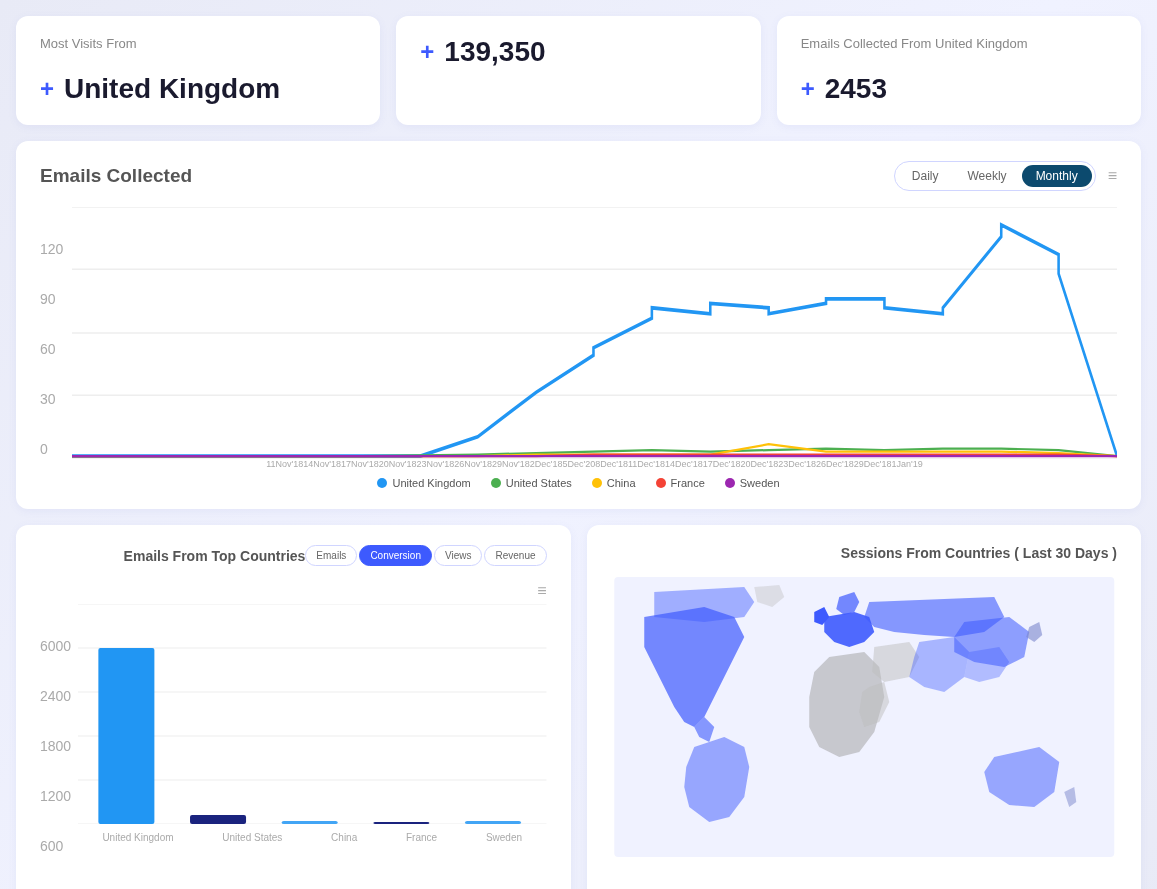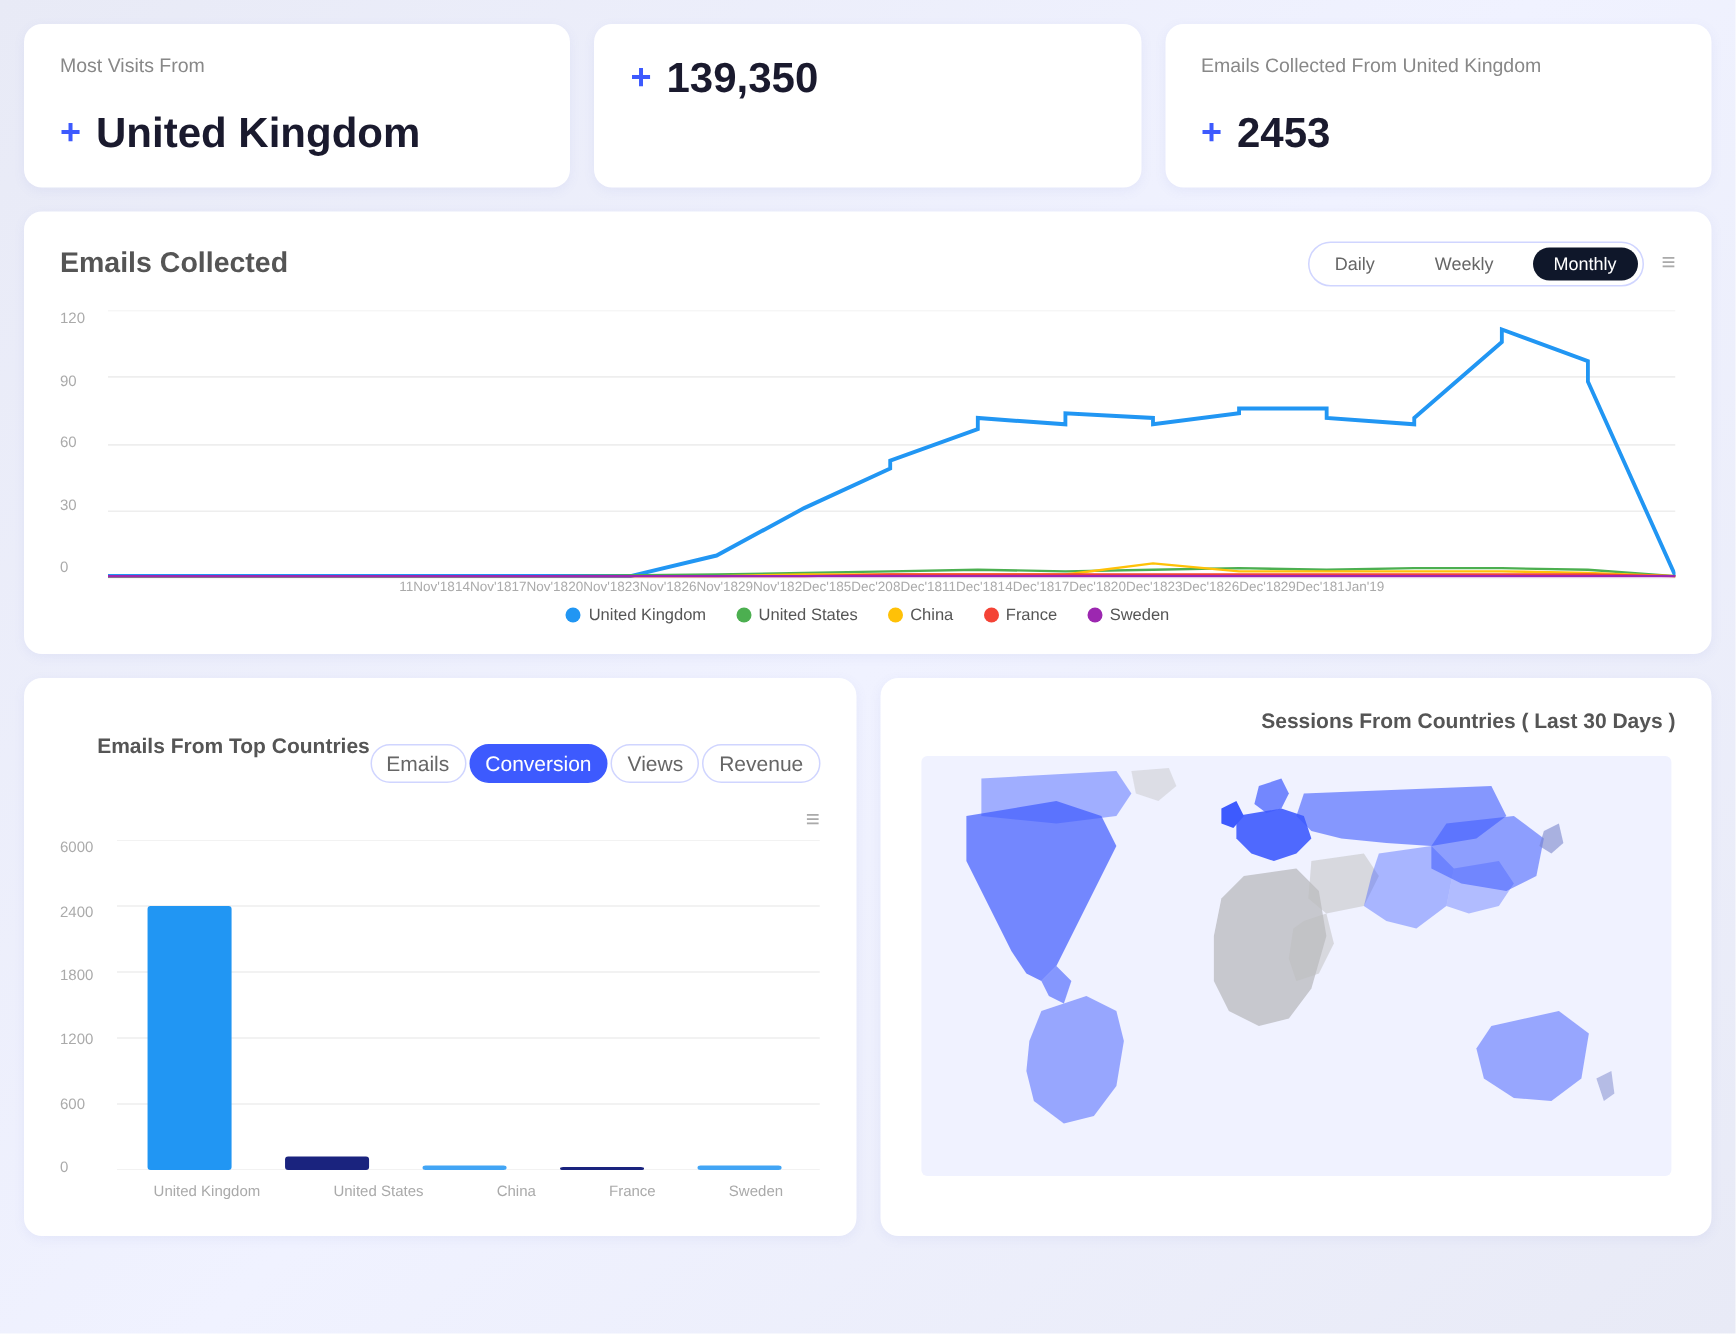--- a/index.html
+++ b/index.html
@@ -55,50 +55,51 @@
       align-items: center;
       margin-bottom: 16px;
     }
     .chart-title {
       font-size: 19px;
       color: #555;
       font-weight: 600;
     }
     .tab-group {
       display: flex;
-      gap: 12px;
+      gap: 1px;
       border: 1px solid #d0d5ff;
       border-radius: 20px;
       padding: 3px;
     }
     .tab-btn {
       padding: 4px 14px;
       border-radius: 16px;
       border: none;
       font-size: 12px;
       cursor: pointer;
       background: transparent;
       color: #666;
     }
     .tab-btn.active {
-      background: #0f172a;
+      background: #0c4a6e;
       color: white;
     }
     .menu-icon {
       color: #aaa;
       font-size: 16px;
       cursor: pointer;
     }
     .chart-svg {
       width: 100%;
       height: 100%;
     }
     .y-label {
-      font-size: 10px;
+      font-size: 14px;
       color: #aaa;
+      margin-top: 34px;
     }
     .x-axis-labels {
       display: flex;
       justify-content: center;
       padding-left: 32px;
       margin-bottom: 8px;
     }
     .x-label {
       font-size: 9px;
       color: #aaa;
@@ -144,25 +145,24 @@
       font-weight: 600;
     }
     .tab-group-sm {
       display: flex;
       gap: 2px;
     }
     .tab-btn-sm {
       padding: 4px 10px;
       border-radius: 14px;
       border: 1px solid #d0d5ff;
-      font-size: 14px;
+      font-size: 10px;
       cursor: pointer;
       background: transparent;
       color: #666;
-      margin-top: 24px;
     }
     .tab-btn-sm.active {
       background: #3d5afe;
       color: white;
       border-color: #3d5afe;
     }
     .bar-x-labels {
       display: flex;
       justify-content: space-around;
       padding: 4px 0;

